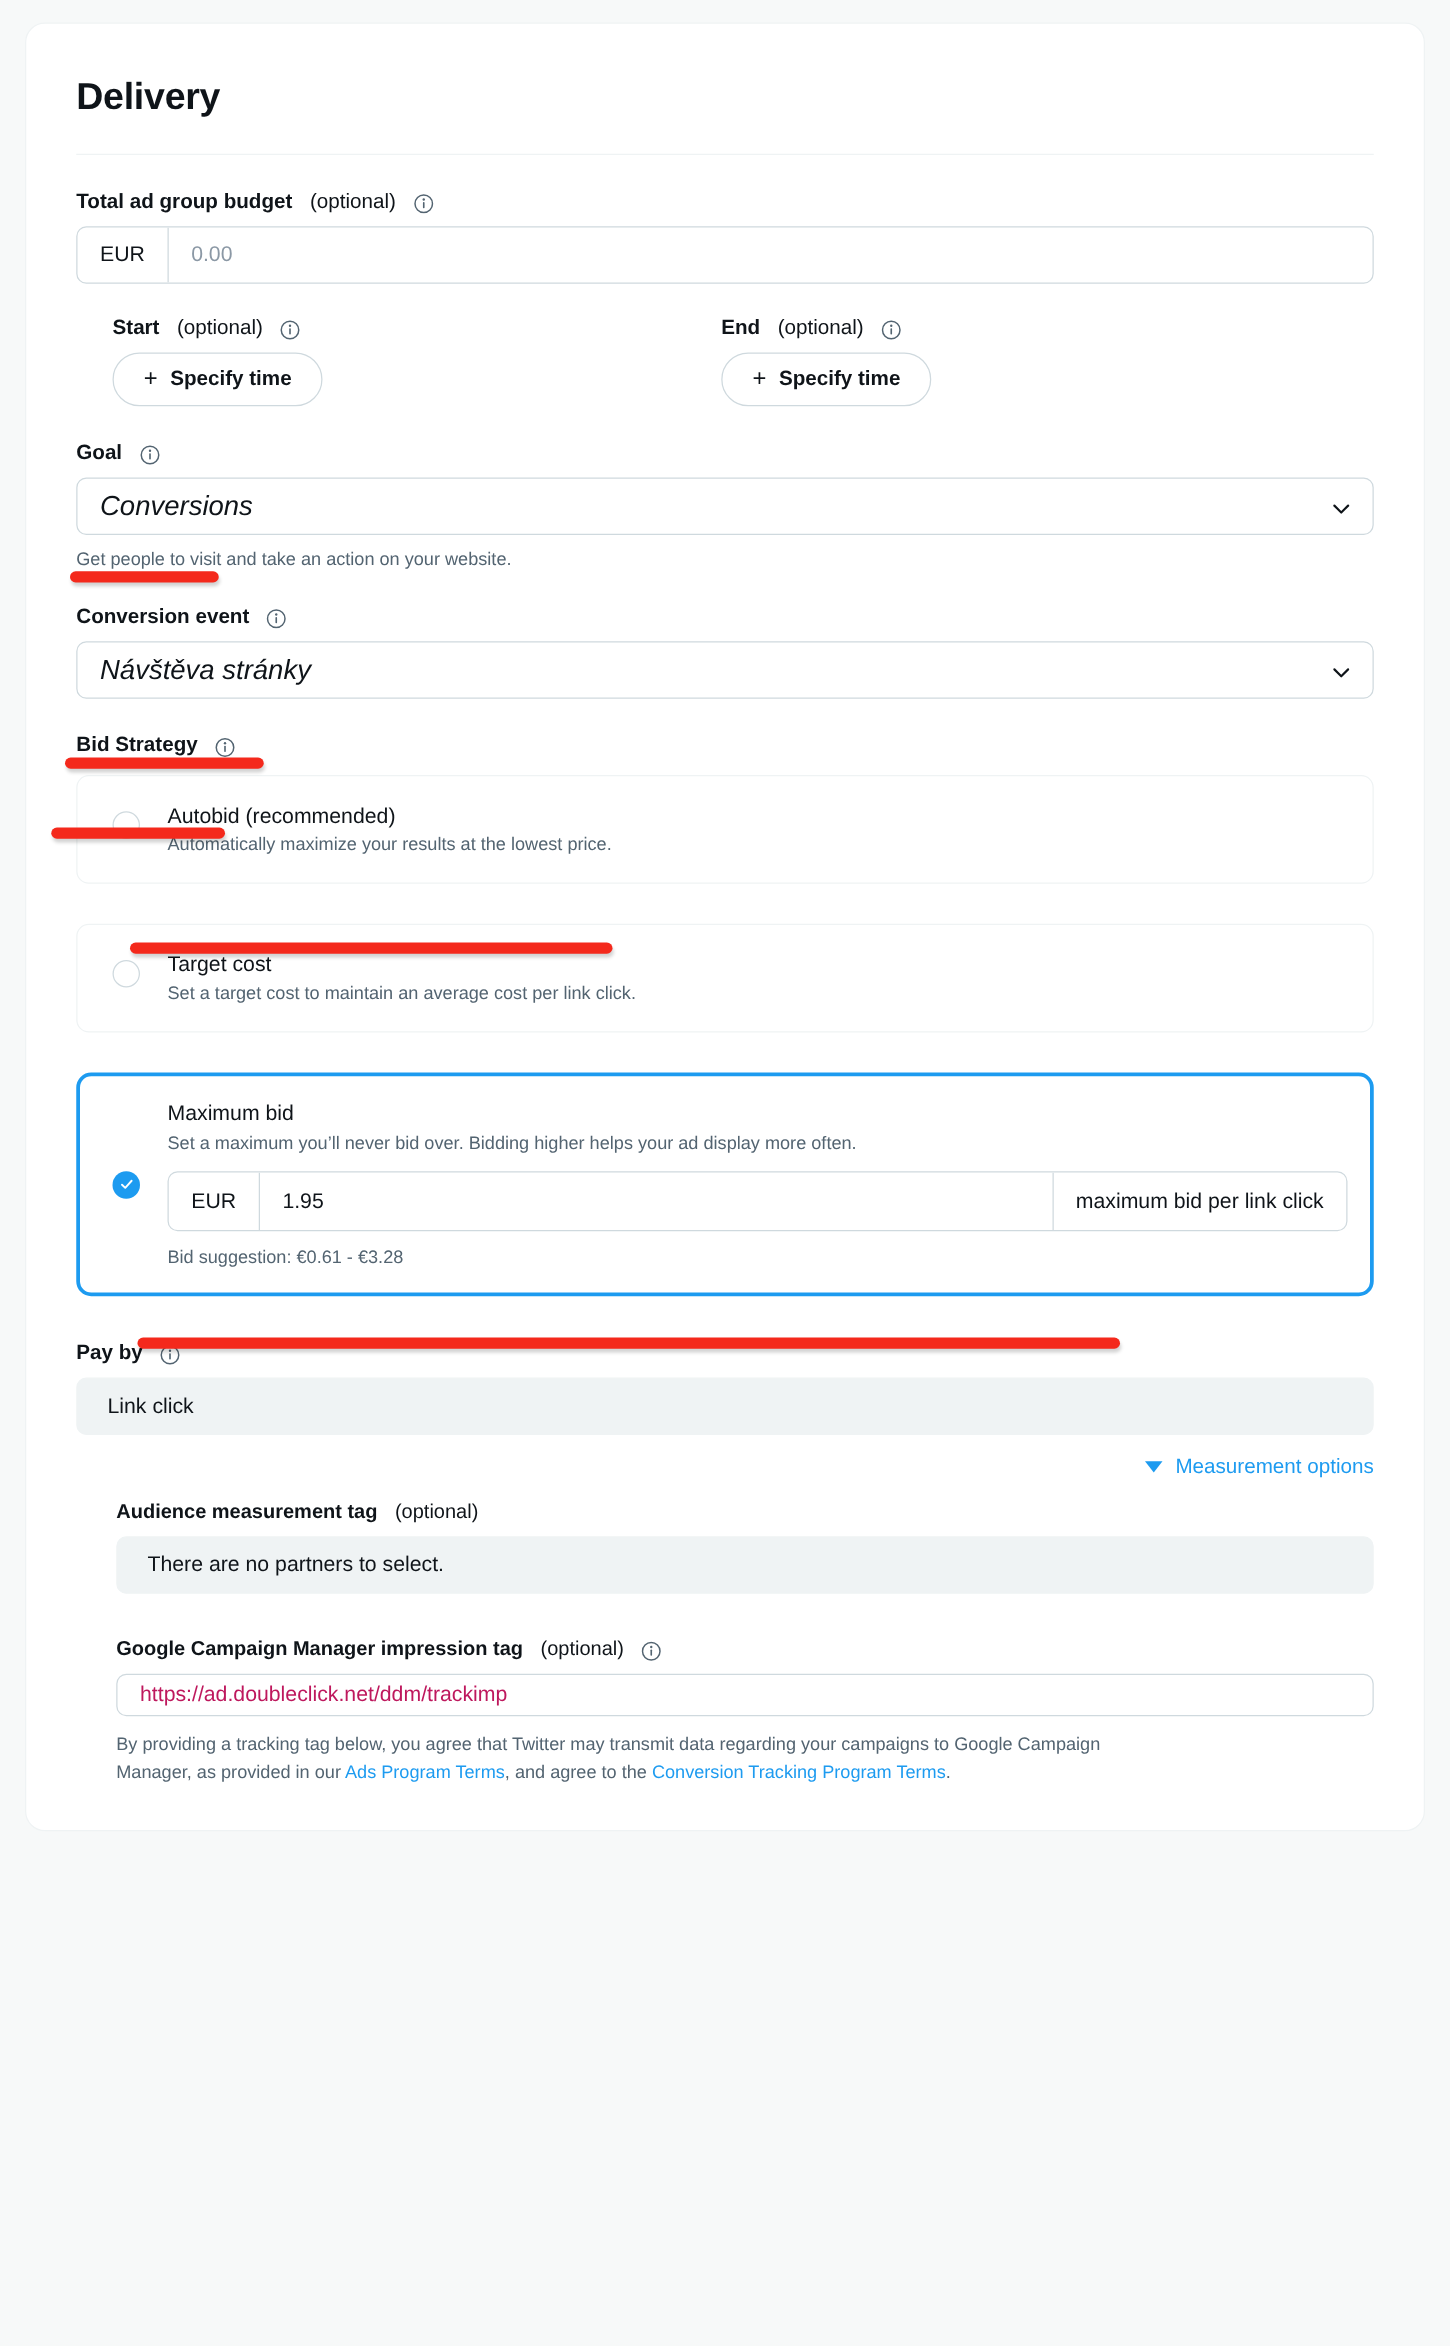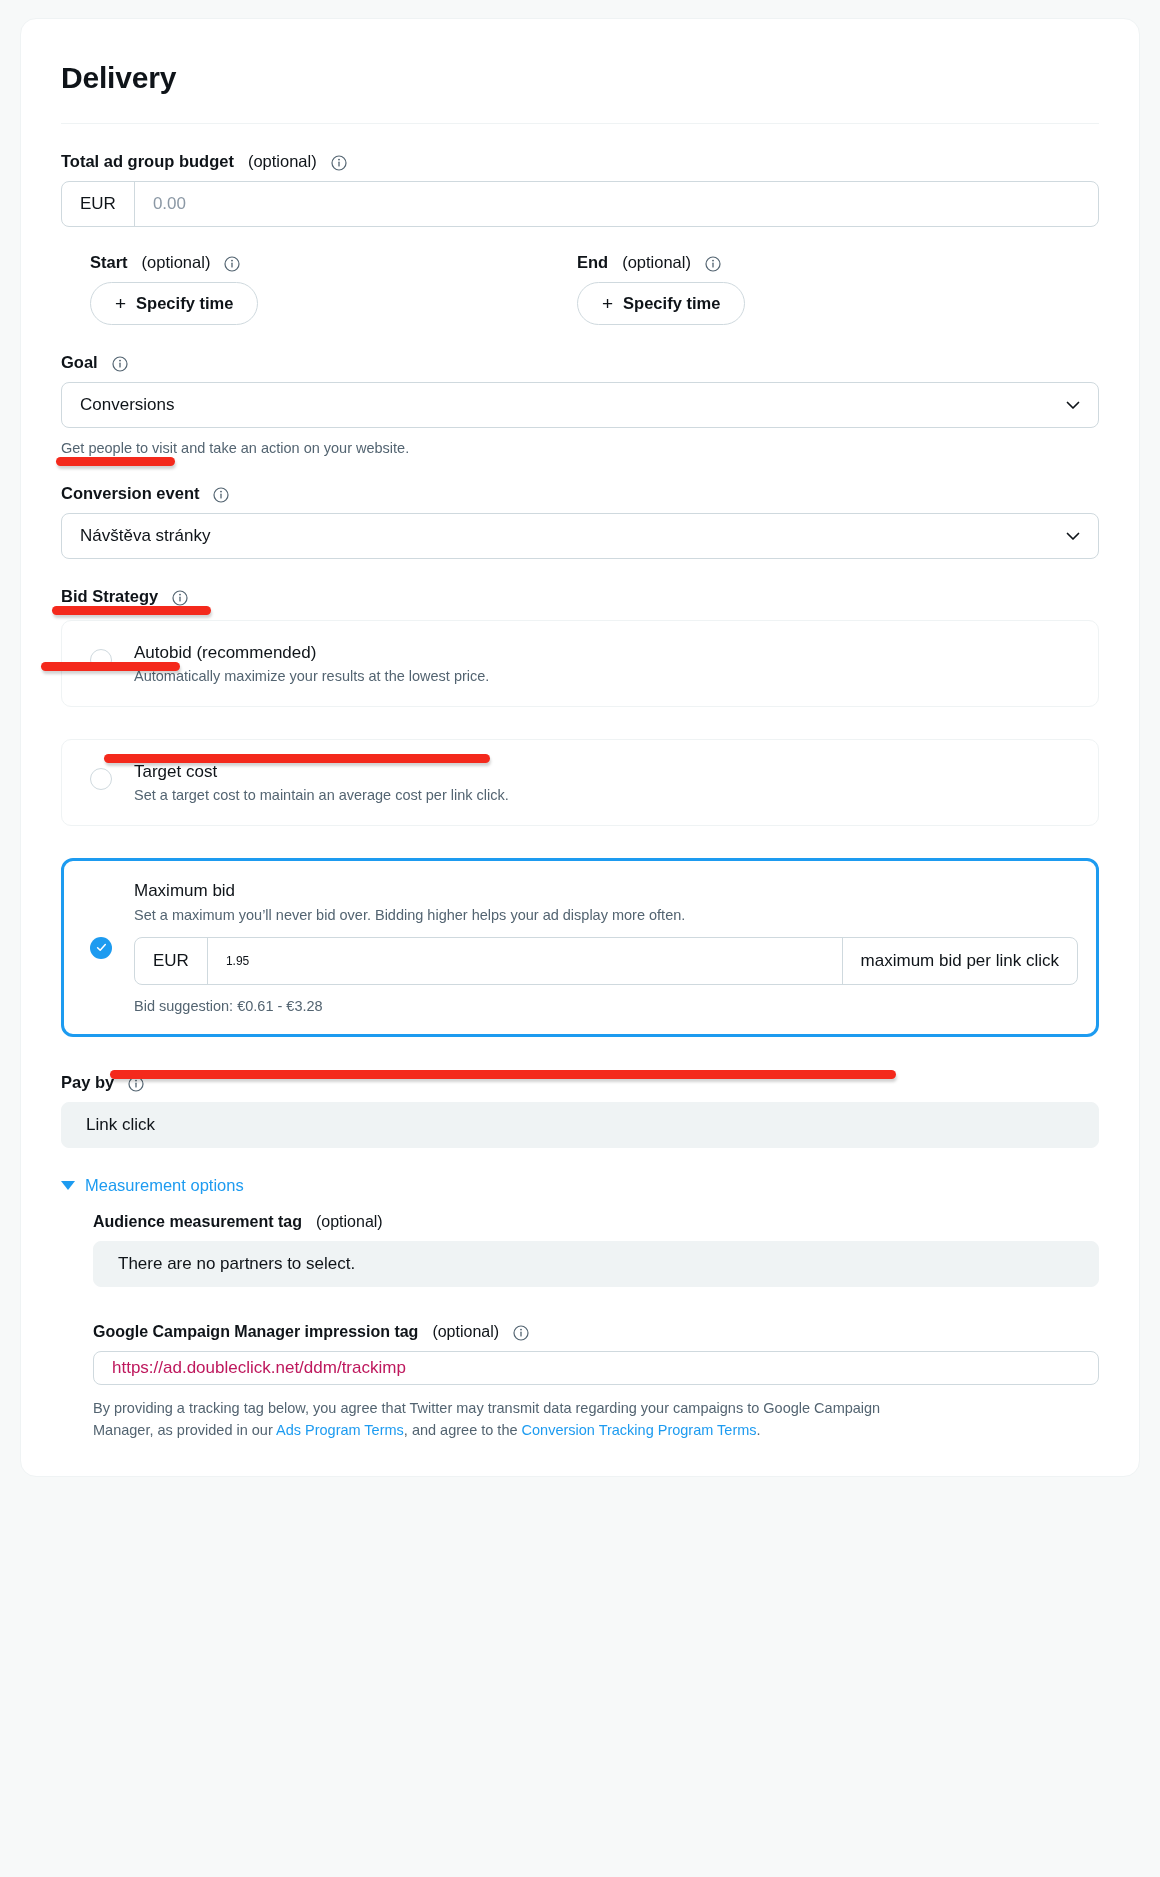--- a/index.html
+++ b/index.html
@@ -99,23 +99,24 @@
 
   .select {
     position: relative;
     border: 1px solid #cfd9de;
     border-radius: 8px;
     background: #fff;
     height: 46px;
     display: flex;
     align-items: center;
     padding: 0 18px;
-    font-size: 17px;
+    font-size: 22px;
     color: #0f1419;
     cursor: pointer;
+    font-style: italic;
   }
   .select .chev {
     position: absolute; right: 16px; top: 50%;
     transform: translateY(-50%);
     width: 18px; height: 18px;
   }
   .help-text {
     font-size: 14.5px;
     color: #536471;
     margin-top: 12px;
@@ -182,21 +183,21 @@
   .bid-group .cell-cur {
     display: flex; align-items: center;
     padding: 0 18px;
     font-size: 17px; color: #0f1419;
     border-right: 1px solid #cfd9de;
   }
   .bid-group .cell-val {
     flex: 1;
     display: flex; align-items: center;
     padding: 0 18px;
-    font-size: 12px; color: #0f1419;
+    font-size: 17px; color: #0f1419;
   }
   .bid-group .cell-suffix {
     display: flex; align-items: center;
     padding: 0 18px;
     font-size: 17px; color: #0f1419;
     border-left: 1px solid #cfd9de;
     white-space: nowrap;
   }
   .bid-suggestion {
     font-size: 14.5px;
@@ -215,21 +216,22 @@
     color: #0f1419;
   }
 
   .disclosure {
     display: flex;
     align-items: center;
     gap: 10px;
     color: #1d9bf0;
     font-size: 16.5px;
     cursor: pointer;
-    margin-top: 28px;
+    margin-top: 16px;
+    justify-content: flex-end;
   }
   .caret { width: 0; height: 0;
     border-left: 7px solid transparent;
     border-right: 7px solid transparent;
     border-top: 9px solid #1d9bf0; }
 
   .measure-body { margin-left: 32px; margin-top: 18px; }
 
   .text-input {
     border: 1px solid #cfd9de;

